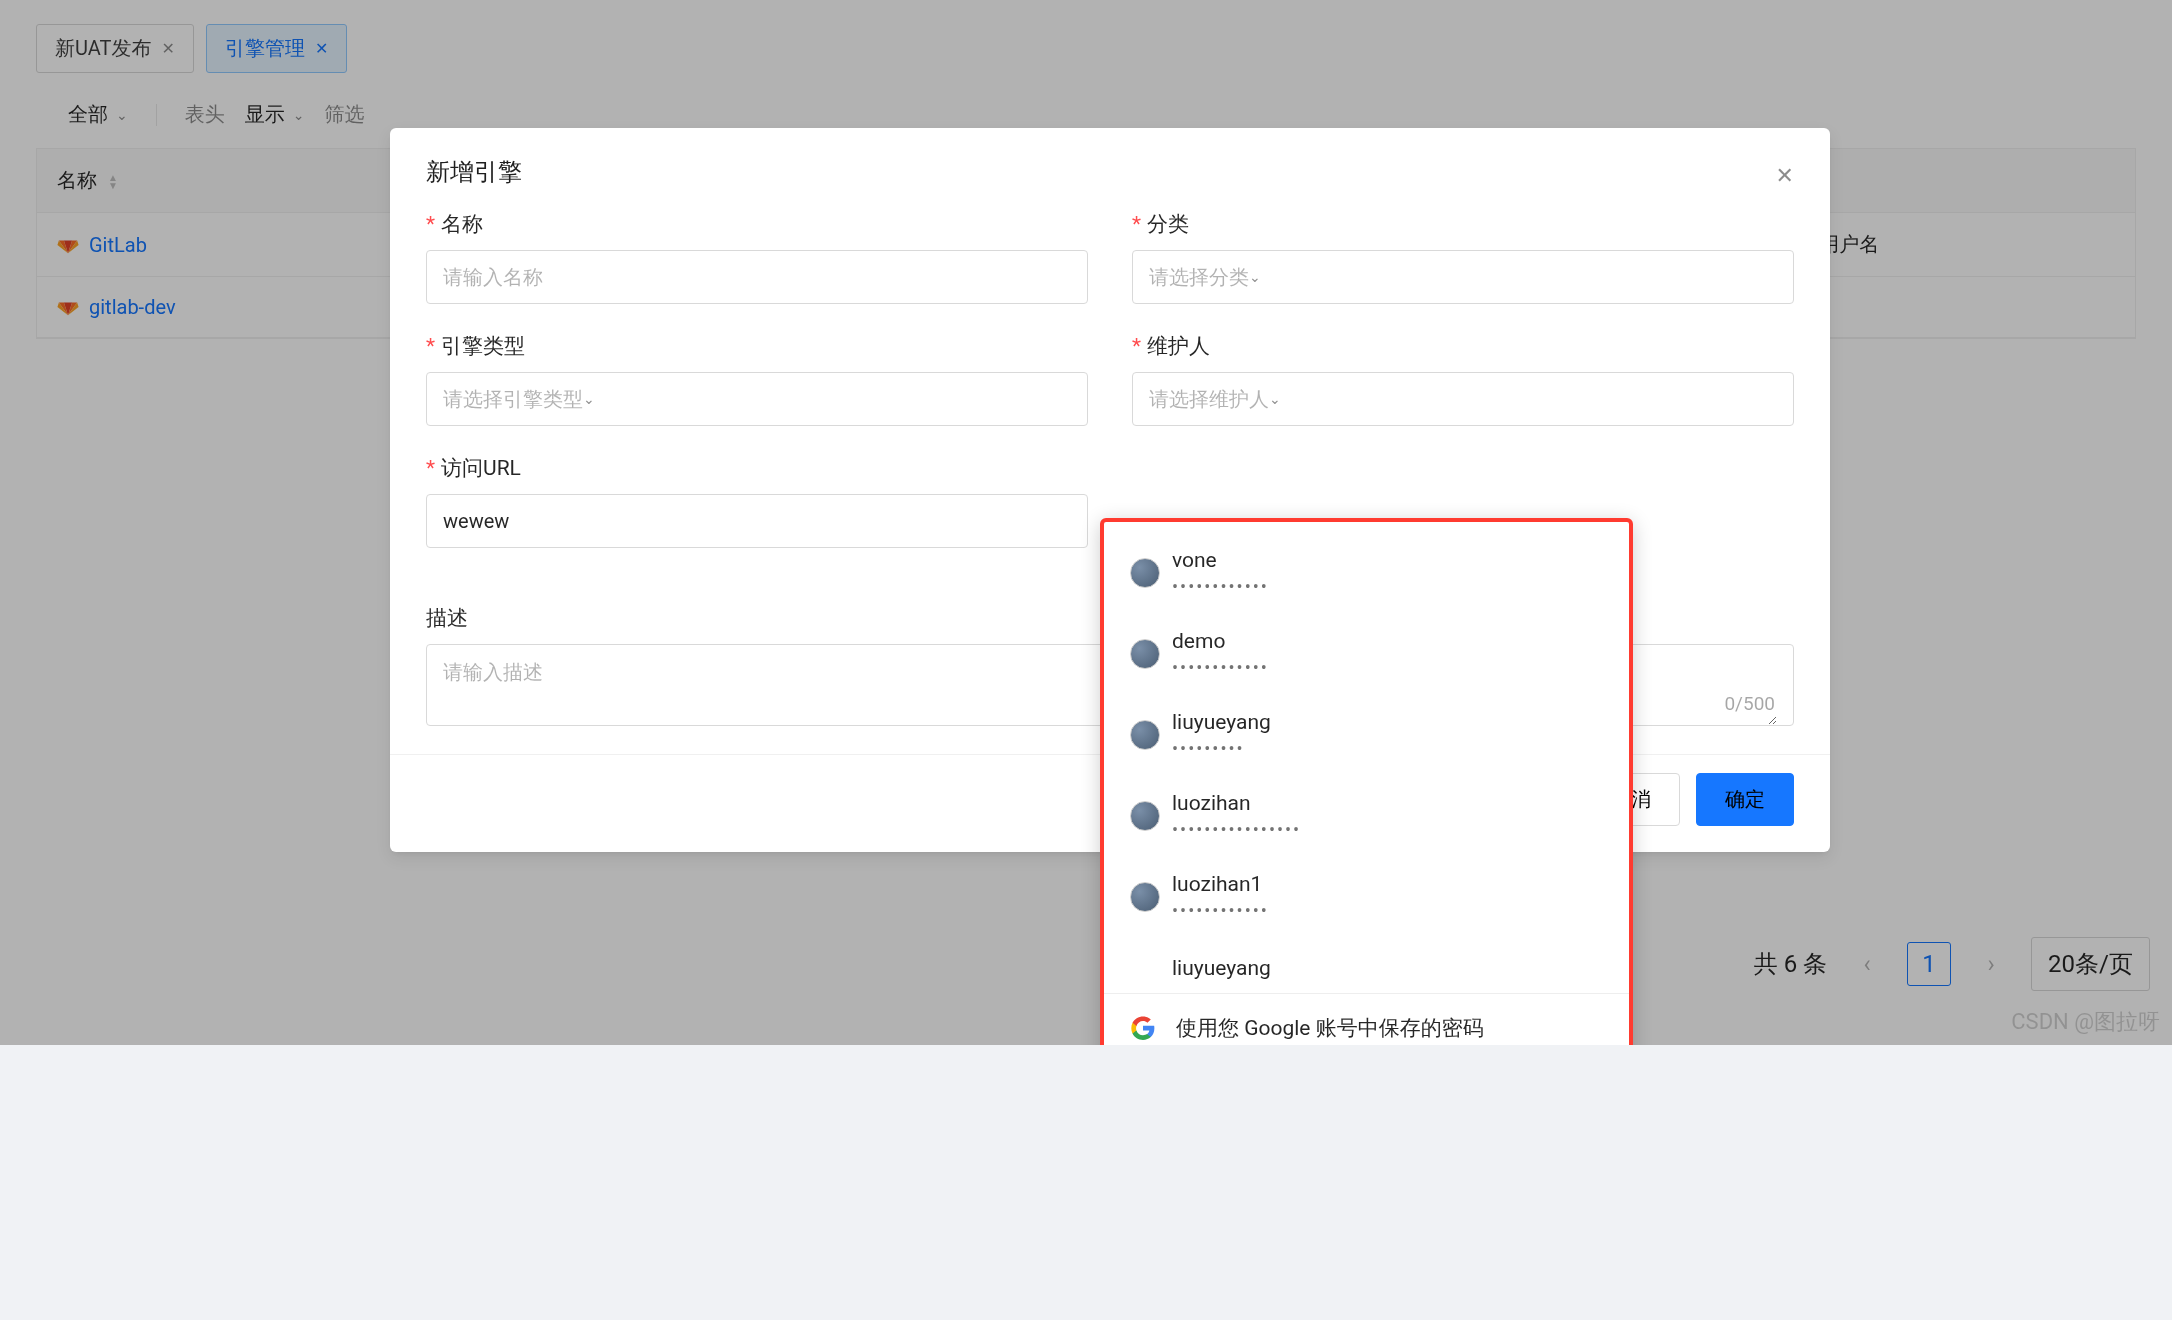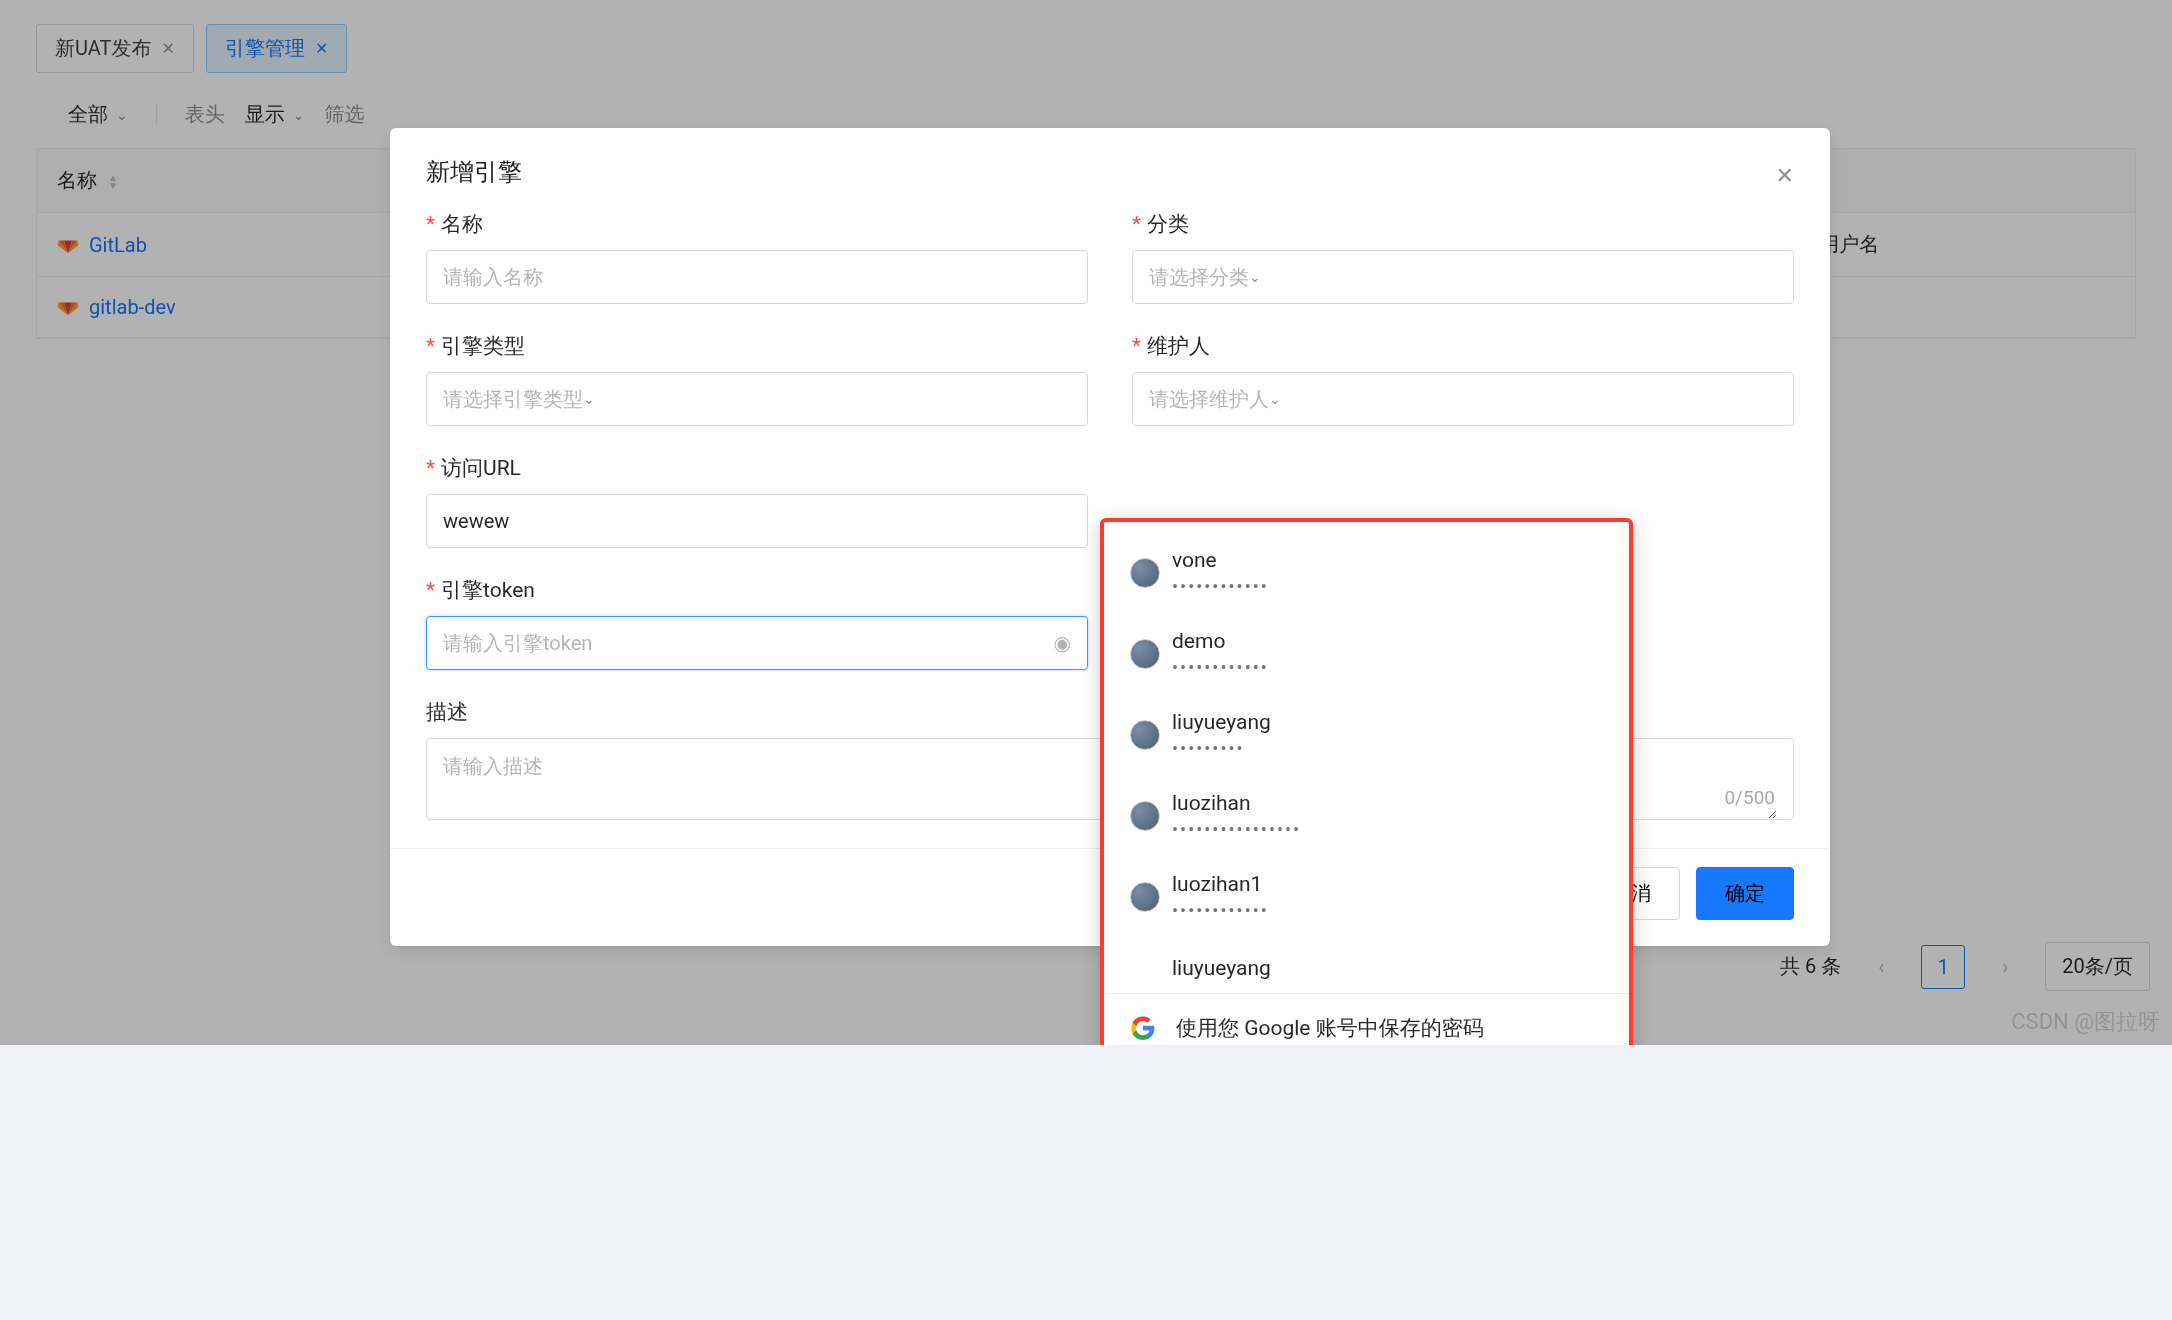--- a/index.html
+++ b/index.html
@@ -72,21 +72,21 @@
     .link-cell { display: flex; align-items: center; gap: 10px; color: #1677ff; }
     .gitlab-icon { width: 22px; height: 22px; }
     
     
     .pagination {
       display: flex;
       justify-content: flex-end;
       align-items: center;
       gap: 18px;
       padding: 20px 12px;
-      font-size: 20px;
+      font-size: 24px;
       position: absolute;
       bottom: 34px;
       right: 10px;
     }
     .page-btn {
       min-width: 44px;
       height: 44px;
       border: 1px solid #d9d9d9;
       border-radius: 3px;
       display: flex;
@@ -360,27 +360,20 @@
         </div>
 
         <div class="form-item">
           <label class="form-label required">访问URL</label>
           <div class="form-control">
             <input value="wewew" style="">
           </div>
         </div>
         <div></div>
 
-        <div class="form-item">
-          <label class="form-label required">引擎token</label>
-          <div class="form-control focus">
-            <input type="password" placeholder="请输入引擎token" style="">
-            <span class="eye-icon">◉</span>
-          </div>
-        </div>
         <div></div>
 
         <div class="form-item full">
           <label class="form-label">描述</label>
           <div class="form-control textarea-wrap">
             <textarea class="desc" placeholder="请输入描述" style=""></textarea>
             <span class="char-count">0/500</span>
           </div>
         </div>
       </div>

